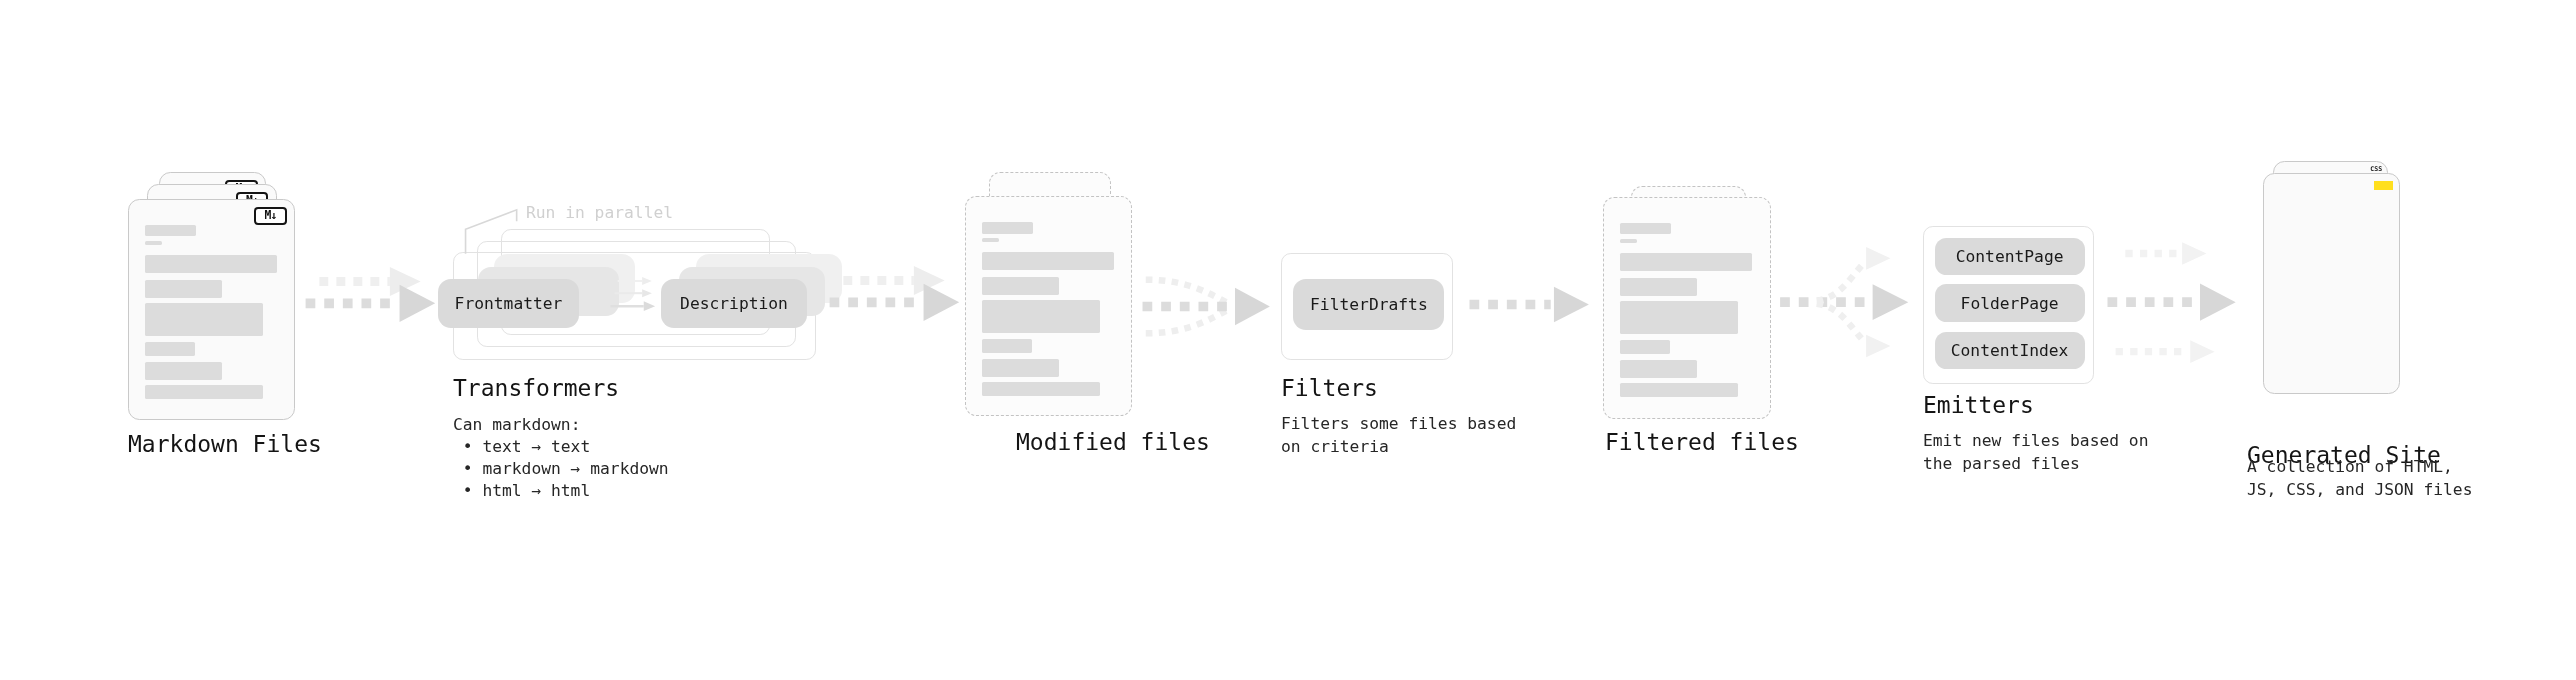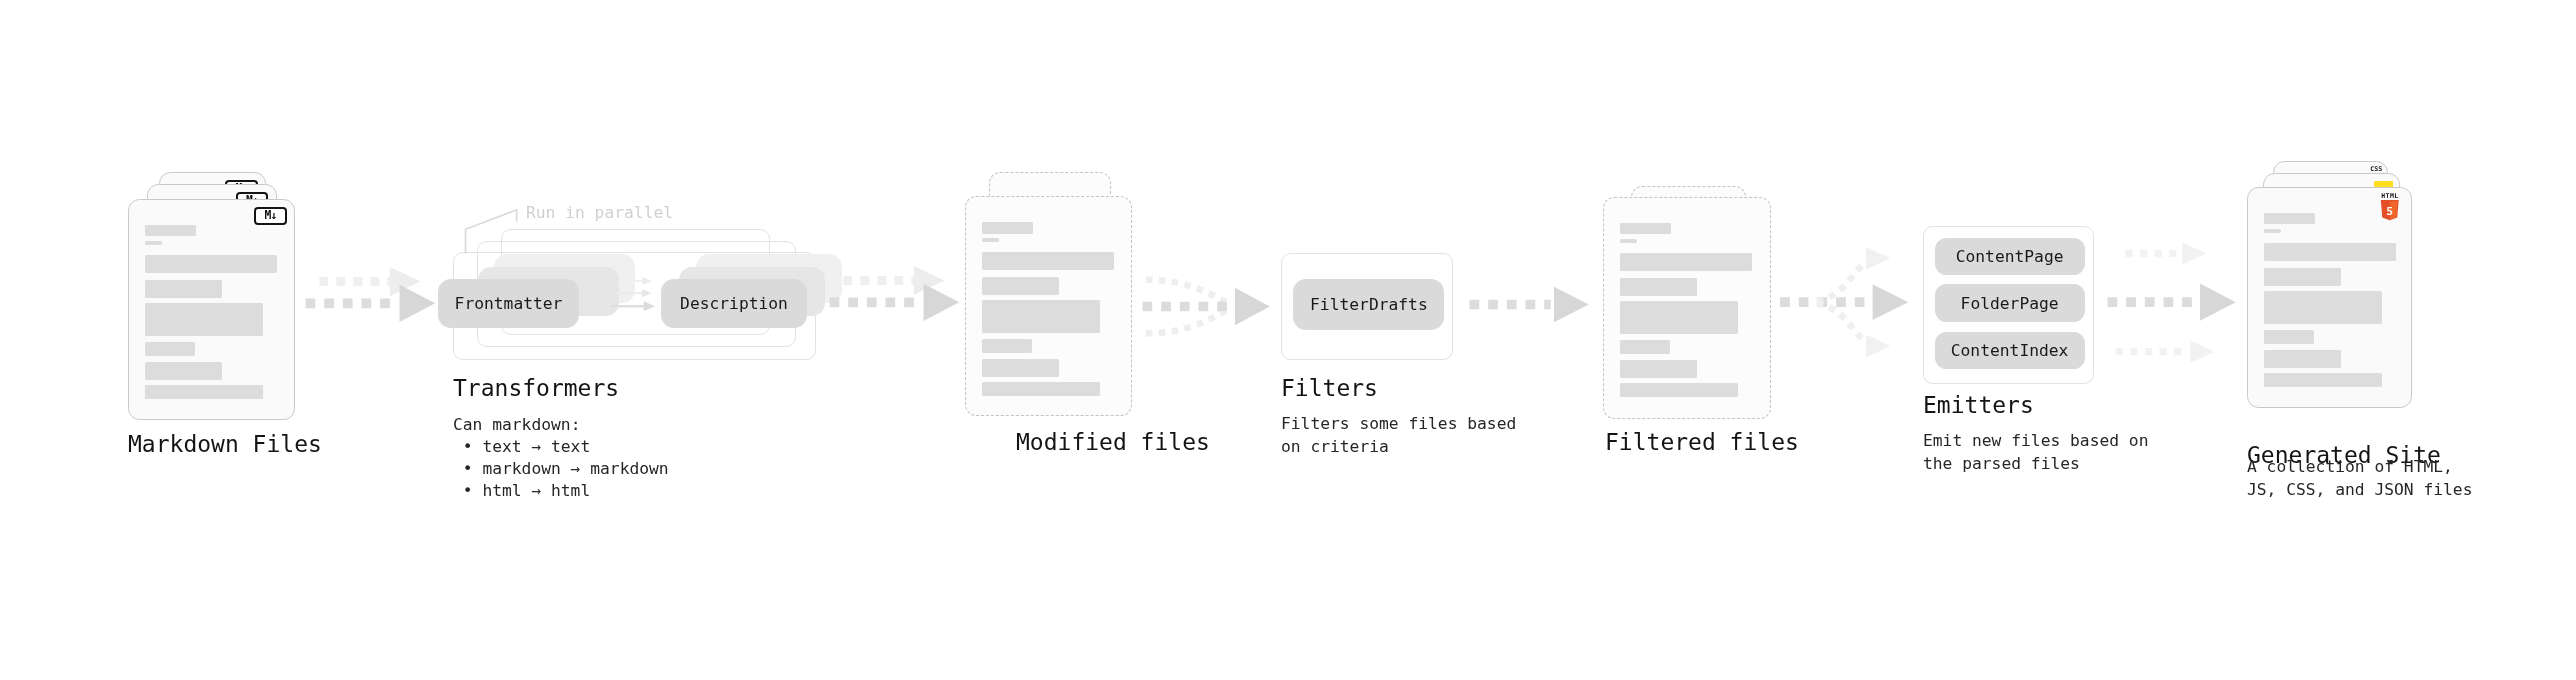--- a/index.html
+++ b/index.html
@@ -200,37 +200,19 @@
     <polygon points="110,131 110,159 140,145" fill="#f2f2f2"></polygon>
   </svg>
 
   <div class="abs" style="left:2247px;top:161px;width:211px;height:252px">
     <div class="doc" style="left:26px;top:0;width:115px;height:210px">
       <div class="badge-css">CSS</div>
     </div>
     <div class="doc" style="left:16.3px;top:12.2px;width:137px;height:221px">
       <div class="badge-js"></div>
     </div>
-    <div class="doc" style="left:0;top:26px;width:165px;height:221px">
-      <div class="badge-html5">
-        <div class="word">HTML</div>
-        <svg width="19.5" height="22" viewBox="0 0 24 27">
-          <path d="M1,0 H23 L21.2,21.5 L12,25 L2.8,21.5 Z" fill="#e34f26"></path>
-          <path d="M12,1.5 V24 L20.2,21 L21.8,1.5 Z" fill="#f06529"></path>
-          <text x="12" y="18" text-anchor="middle" font-size="14" font-weight="bold" fill="#ffffff" font-family="DejaVu Sans Mono, monospace">5</text>
-        </svg>
-      </div>
-      <div class="bar b1"></div>
-      <div class="bar b2"></div>
-      <div class="bar b3"></div>
-      <div class="bar b4"></div>
-      <div class="bar b5"></div>
-      <div class="bar b6"></div>
-      <div class="bar b7"></div>
-      <div class="bar b8"></div>
-    </div>
   </div>
   <div class="label" style="left:2247px;top:442px">Generated Site</div>
   <div class="sub" style="left:2247px;top:455px">A collection of HTML,
 JS, CSS, and JSON files</div>
 
 </div>
 
 
 </body></html>

